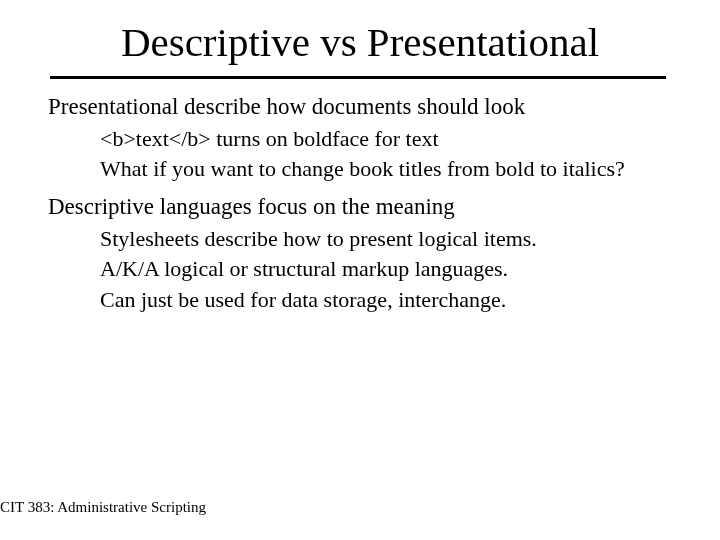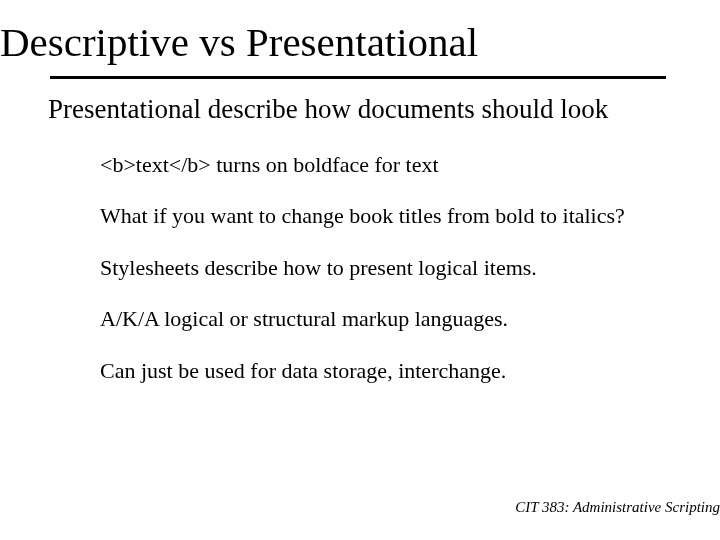--- a/index.html
+++ b/index.html
@@ -12,62 +12,63 @@
     color: #000000;
   }
   .slide {
     width: 720px;
     height: 540px;
     position: relative;
     box-sizing: border-box;
   }
   .title {
     font-size: 41px;
+    text-align: center;
     padding-top: 18px;
     padding-bottom: 6px;
     letter-spacing: 0px;
   }
   .rule {
     border: none;
     border-top: 3px solid #000;
     margin: 4px 54px 14px 50px;
   }
   .section {
-    font-size: 27px;
+    font-size: 23px;
     margin-left: 48px;
     margin-right: 40px;
     margin-top: 10px;
     line-height: 1.25;
   }
   .bullet {
     font-size: 22px;
     margin-left: 100px;
     margin-right: 30px;
-    margin-top: 24px;
+    margin-top: 3px;
     line-height: 1.25;
   }
   .footer {
     position: absolute;
     bottom: 24px;
     width: 100%;
-    text-align: right;
+    text-align: left;
     font-size: 15px;
-    font-style: italic;
   }
 </style>
 </head>
 <body>
 
 <div class="slide">
 
   <div class="title">Descriptive vs Presentational</div>
   <hr class="rule">
 
   <div class="section">Presentational describe how documents should look</div>
   <div class="bullet">&lt;b&gt;text&lt;/b&gt; turns on boldface for text</div>
   <div class="bullet">What if you want to change book titles from bold to italics?</div>
 
+  <div class="section">Descriptive languages focus on the meaning</div>
   <div class="bullet">Stylesheets describe how to present logical items.</div>
   <div class="bullet">A/K/A logical or structural markup languages.</div>
   <div class="bullet">Can just be used for data storage, interchange.</div>
 
   <div class="footer">CIT 383: Administrative Scripting</div>
 </div>
 
 </body></html>

